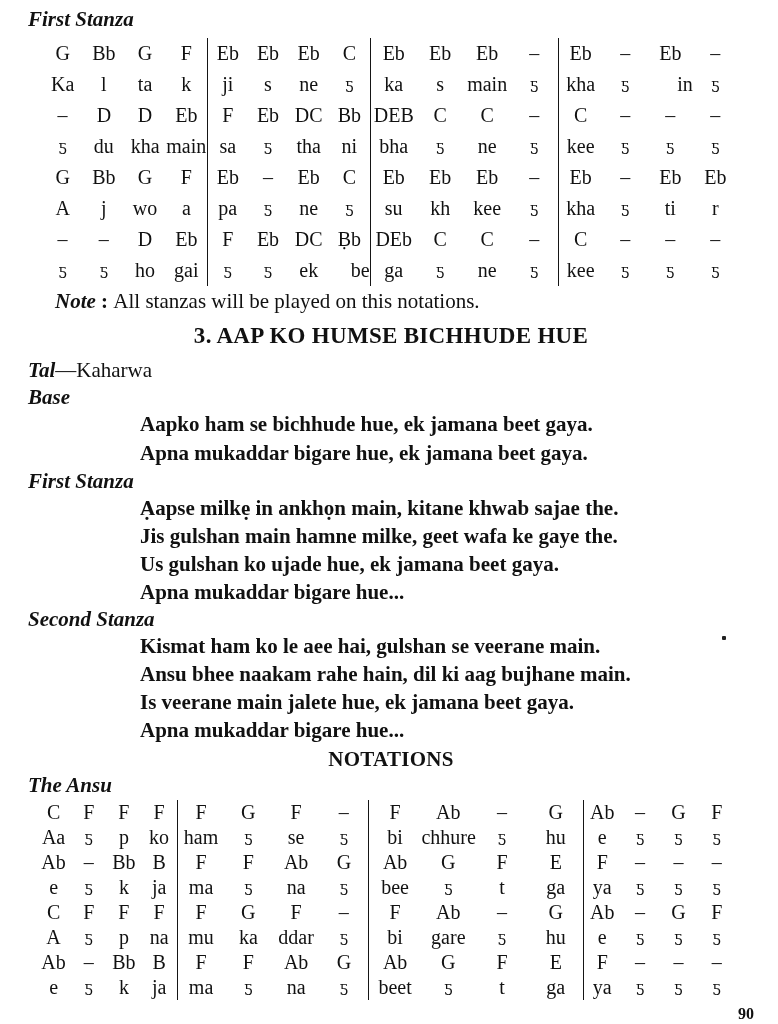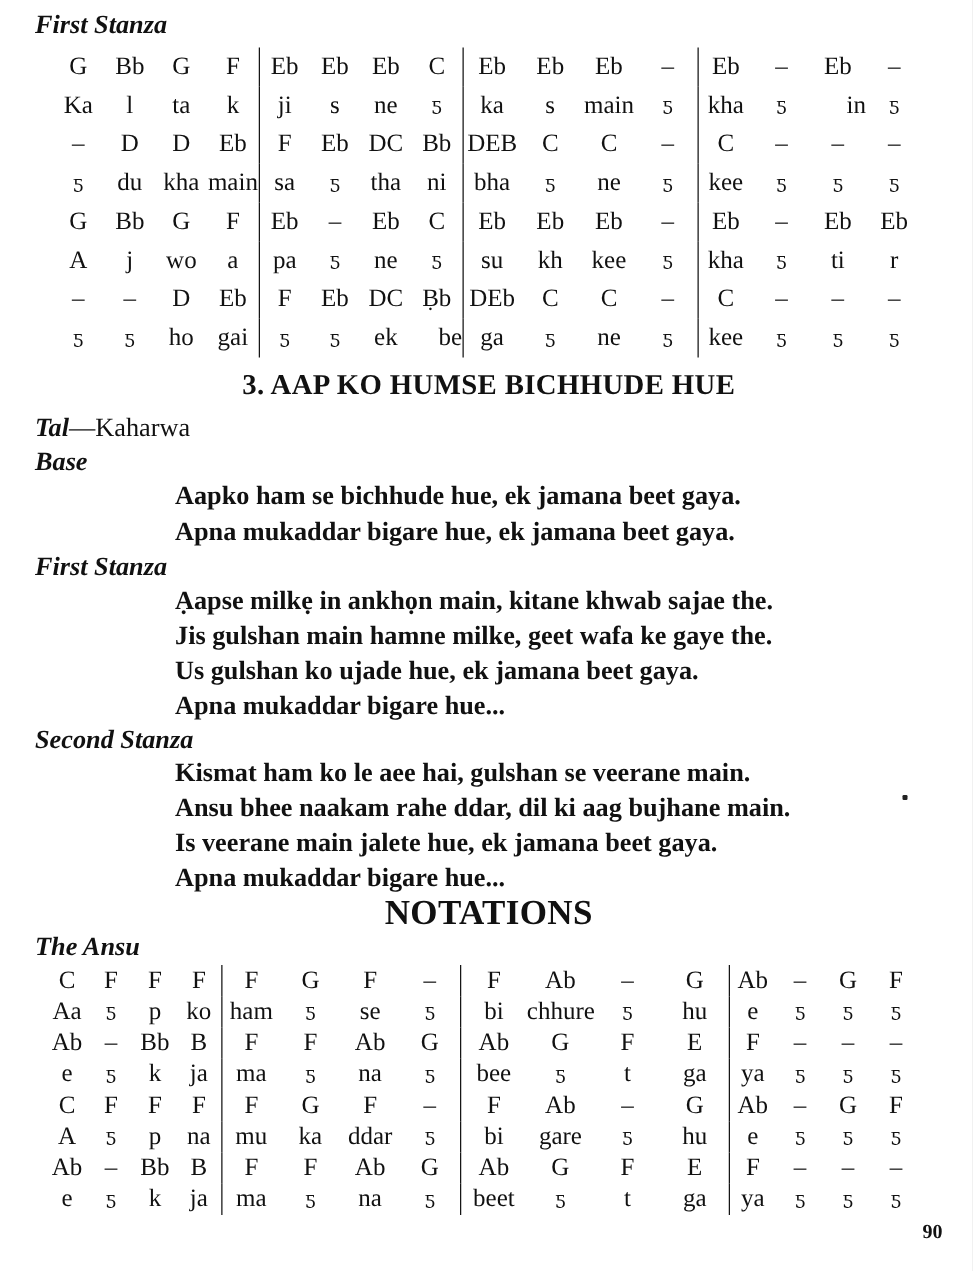--- a/index.html
+++ b/index.html
@@ -47,21 +47,21 @@
     display:flex;justify-content:space-between;
     font-size:21px;line-height:28px;
     margin-top:5px;
   }
   .credit-label{font-weight:bold;font-style:italic;}
   .lyrics-block{padding-left:112px;font-weight:bold;}
   .lyric-line{font-size:21px;line-height:28px;}
   .base-lines .lyric-line{line-height:29px;}
   .notations-heading{
     text-align:center;font-weight:bold;
-    font-size:28px;line-height:26px;
+    font-size:21px;line-height:26px;
     margin-top:2px;
     letter-spacing:.3px;
   }
   .page-number{
     text-align:right;font-weight:bold;
     font-size:16px;line-height:20px;
     margin-top:4px;
   }
   .stray-dot{
     position:absolute;left:722px;top:636px;
@@ -199,20 +199,23 @@
       <div class="cell bar" style="line-height: 31px;">ga</div>
       <div class="cell rest" style="line-height: 31px;">ƽ</div>
       <div class="cell" style="line-height: 31px;">ne</div>
       <div class="cell rest" style="line-height: 31px;">ƽ</div>
       <div class="cell bar" style="line-height: 31px;">kee</div>
       <div class="cell rest" style="line-height: 31px;">ƽ</div>
       <div class="cell rest" style="line-height: 31px;">ƽ</div>
       <div class="cell rest" style="line-height: 31px;">ƽ</div>
     </div>
 
+  <div class="note-line">
+    <span class="note-label">Note</span><span class="note-sep"> : </span><span>All stanzas will be played on this notations.</span>
+  </div>
 
   <div class="song-title">3. AAP KO HUMSE BICHHUDE HUE</div>
 
   <div class="credits-row">
     <div>
       <span class="credit-label">Tal</span><span>—</span><span>Kaharwa</span>
     </div>
   </div>
 
   <div class="stanza-heading">Base</div>
@@ -225,21 +228,21 @@
   <div class="lyrics-block">
       <div class="lyric-line">Ạapse milkẹ in ankhọn main, kitane khwab sajae the.</div>
       <div class="lyric-line">Jis gulshan main hamne milke, geet wafa ke gaye the.</div>
       <div class="lyric-line">Us gulshan ko ujade hue, ek jamana beet gaya.</div>
       <div class="lyric-line">Apna mukaddar bigare hue...</div>
     </div>
 
   <div class="stanza-heading">Second Stanza</div>
   <div class="lyrics-block">
       <div class="lyric-line">Kismat ham ko le aee hai, gulshan se veerane main.</div>
-      <div class="lyric-line">Ansu bhee naakam rahe ddar, dil ki aag bujhane main.</div>
+      <div class="lyric-line">Ansu bhee naakam rahe hain, dil ki aag bujhane main.</div>
       <div class="lyric-line">Is veerane main jalete hue, ek jamana beet gaya.</div>
       <div class="lyric-line">Apna mukaddar bigare hue...</div>
     </div>
 
   <div class="notations-heading">NOTATIONS</div>
 
   <div class="stanza-heading">The Ansu</div>
 
   <div class="notation-table" id="table-the-base" style="grid-template-columns: repeat(4, 5.025%) repeat(4, 6.825%) repeat(4, 7.675%) repeat(4, 5.475%);">
       <div class="cell" style="line-height: 25px;">C</div>

